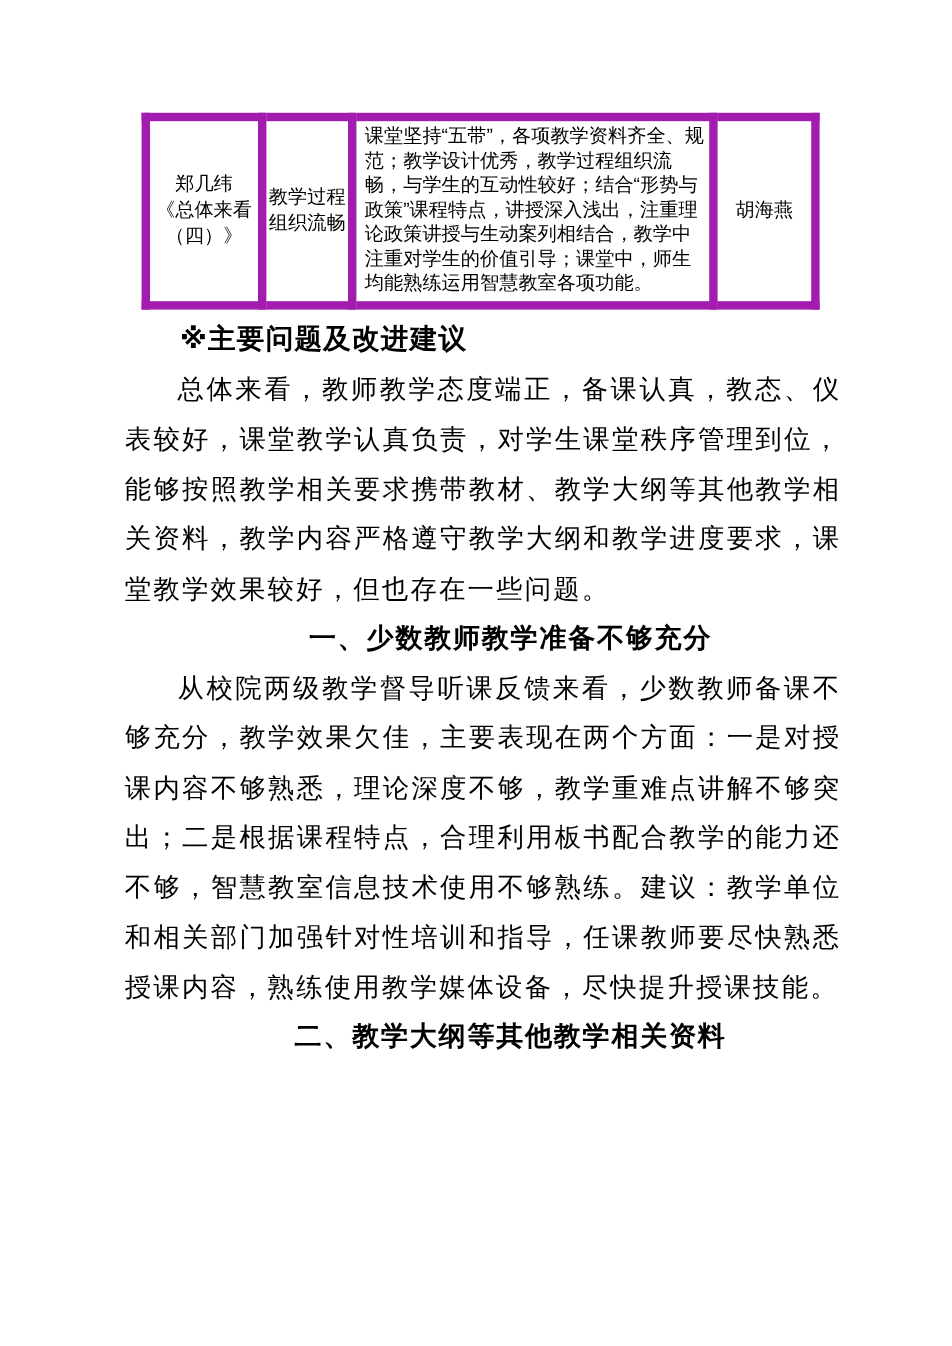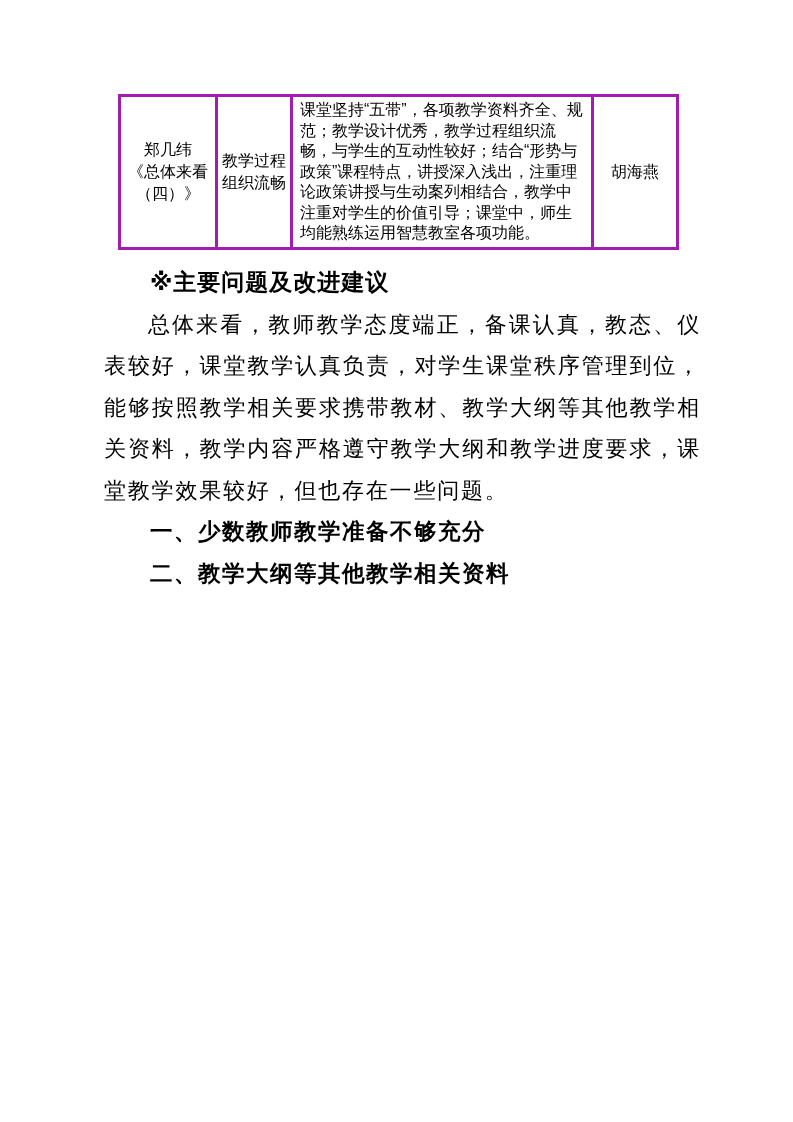--- a/index.html
+++ b/index.html
@@ -23,21 +23,21 @@
     top: 94px;
     width: 558px;
     border-collapse: collapse;
     table-layout: fixed;
     border: 2px solid #000000;
     font-family: "Liberation Sans", "DejaVu Sans", sans-serif;
     font-size: 16px;
     color: #000000;
   }
   .review-table td {
-    border: 3px solid #a21caf;
+    border: 7px solid #a21caf;
     vertical-align: middle;
     padding: 2px;
   }
   td.cell-center {
     text-align: center;
     line-height: 22px;
   }
   td.cell-eval {
     text-align: left;
     vertical-align: middle;
@@ -64,20 +64,21 @@
     font-size: 23px;
     text-indent: 46px;
     letter-spacing: 1px;
   }
   .sub-heading {
     font-family: "Liberation Serif", "DejaVu Serif", serif;
     font-weight: 700;
     font-size: 22.5px;
     text-indent: 46px;
     letter-spacing: 1.5px;
+    text-align: center;
   }
   .para {
     font-family: "Liberation Serif", "DejaVu Serif", serif;
     font-size: 22px;
     text-align: justify;
     text-indent: 44px;
     letter-spacing: 1.8px;
   }
 </style>
 </head>
@@ -102,16 +103,17 @@
       <td class="cell-eval">课堂坚持“五带”，各项教学资料齐全、规范；教学设计优秀，教学过程组织流畅，与学生的互动性较好；结合“形势与政策”课程特点，讲授深入浅出，注重理论政策讲授与生动案列相结合，教学中注重对学生的价值引导；课堂中，师生均能熟练运用智慧教室各项功能。</td>
       <td class="cell-center">胡海燕</td>
     </tr>
   </tbody>
     </table>
 
   <div class="body-text">
     <h2 class="main-heading">※主要问题及改进建议</h2>
     <p class="para">总体来看，教师教学态度端正，备课认真，教态、仪表较好，课堂教学认真负责，对学生课堂秩序管理到位，能够按照教学相关要求携带教材、教学大纲等其他教学相关资料，教学内容严格遵守教学大纲和教学进度要求，课堂教学效果较好，但也存在一些问题。</p>
     <h3 class="sub-heading">一、少数教师教学准备不够充分</h3>
+    <p class="para">从校院两级教学督导听课反馈来看，少数教师备课不够充分，教学效果欠佳，主要表现在两个方面：一是对授课内容不够熟悉，理论深度不够，教学重难点讲解不够突出；二是根据课程特点，合理利用板书配合教学的能力还不够，智慧教室信息技术使用不够熟练。建议：教学单位和相关部门加强针对性培训和指导，任课教师要尽快熟悉授课内容，熟练使用教学媒体设备，尽快提升授课技能。</p>
     <h3 class="sub-heading">二、教学大纲等其他教学相关资料</h3>
   </div>
 
 </div>
 
 </body></html>

